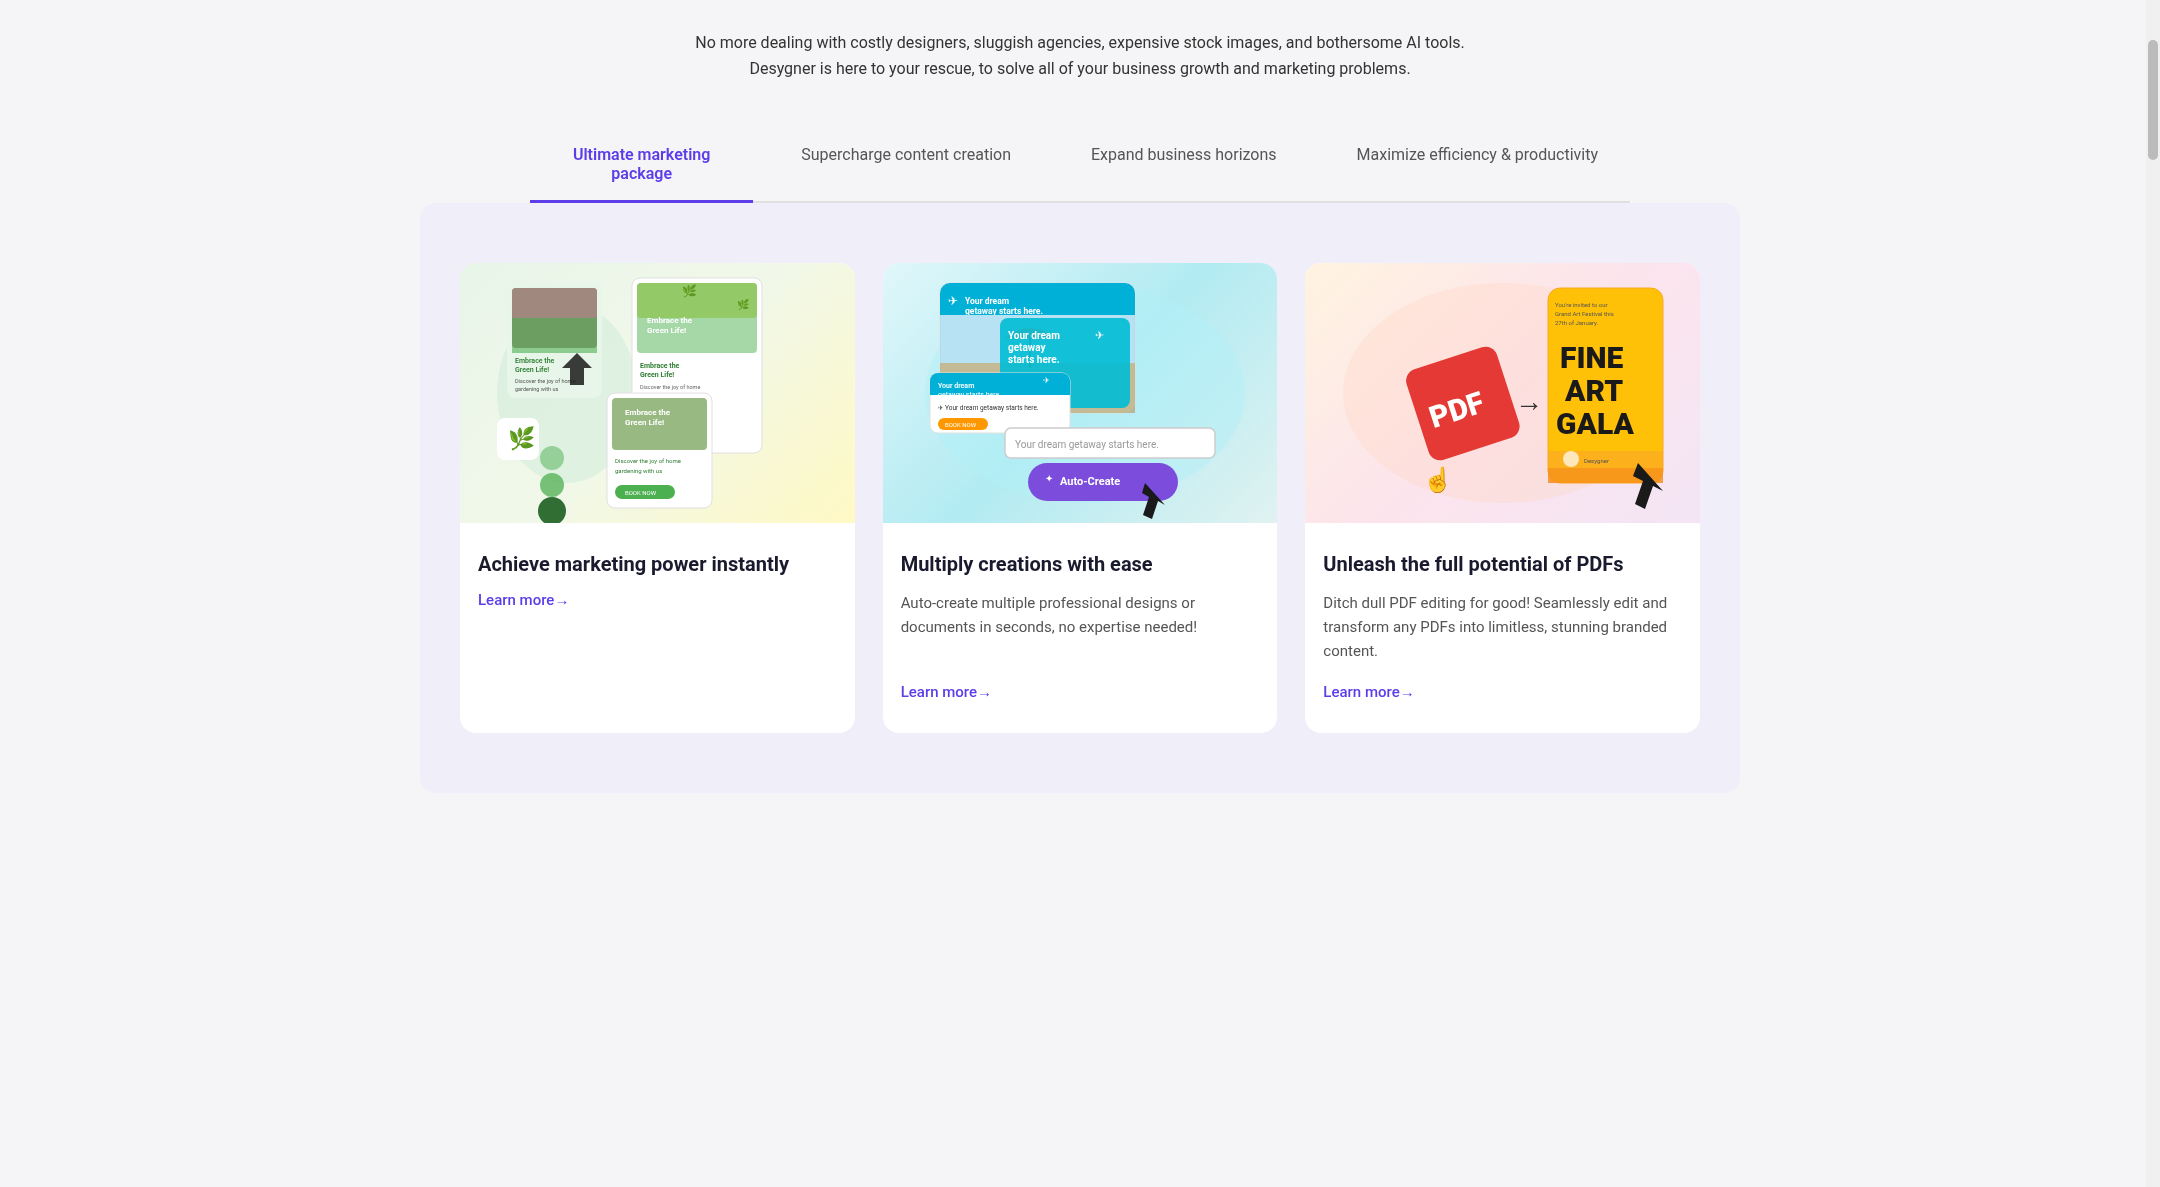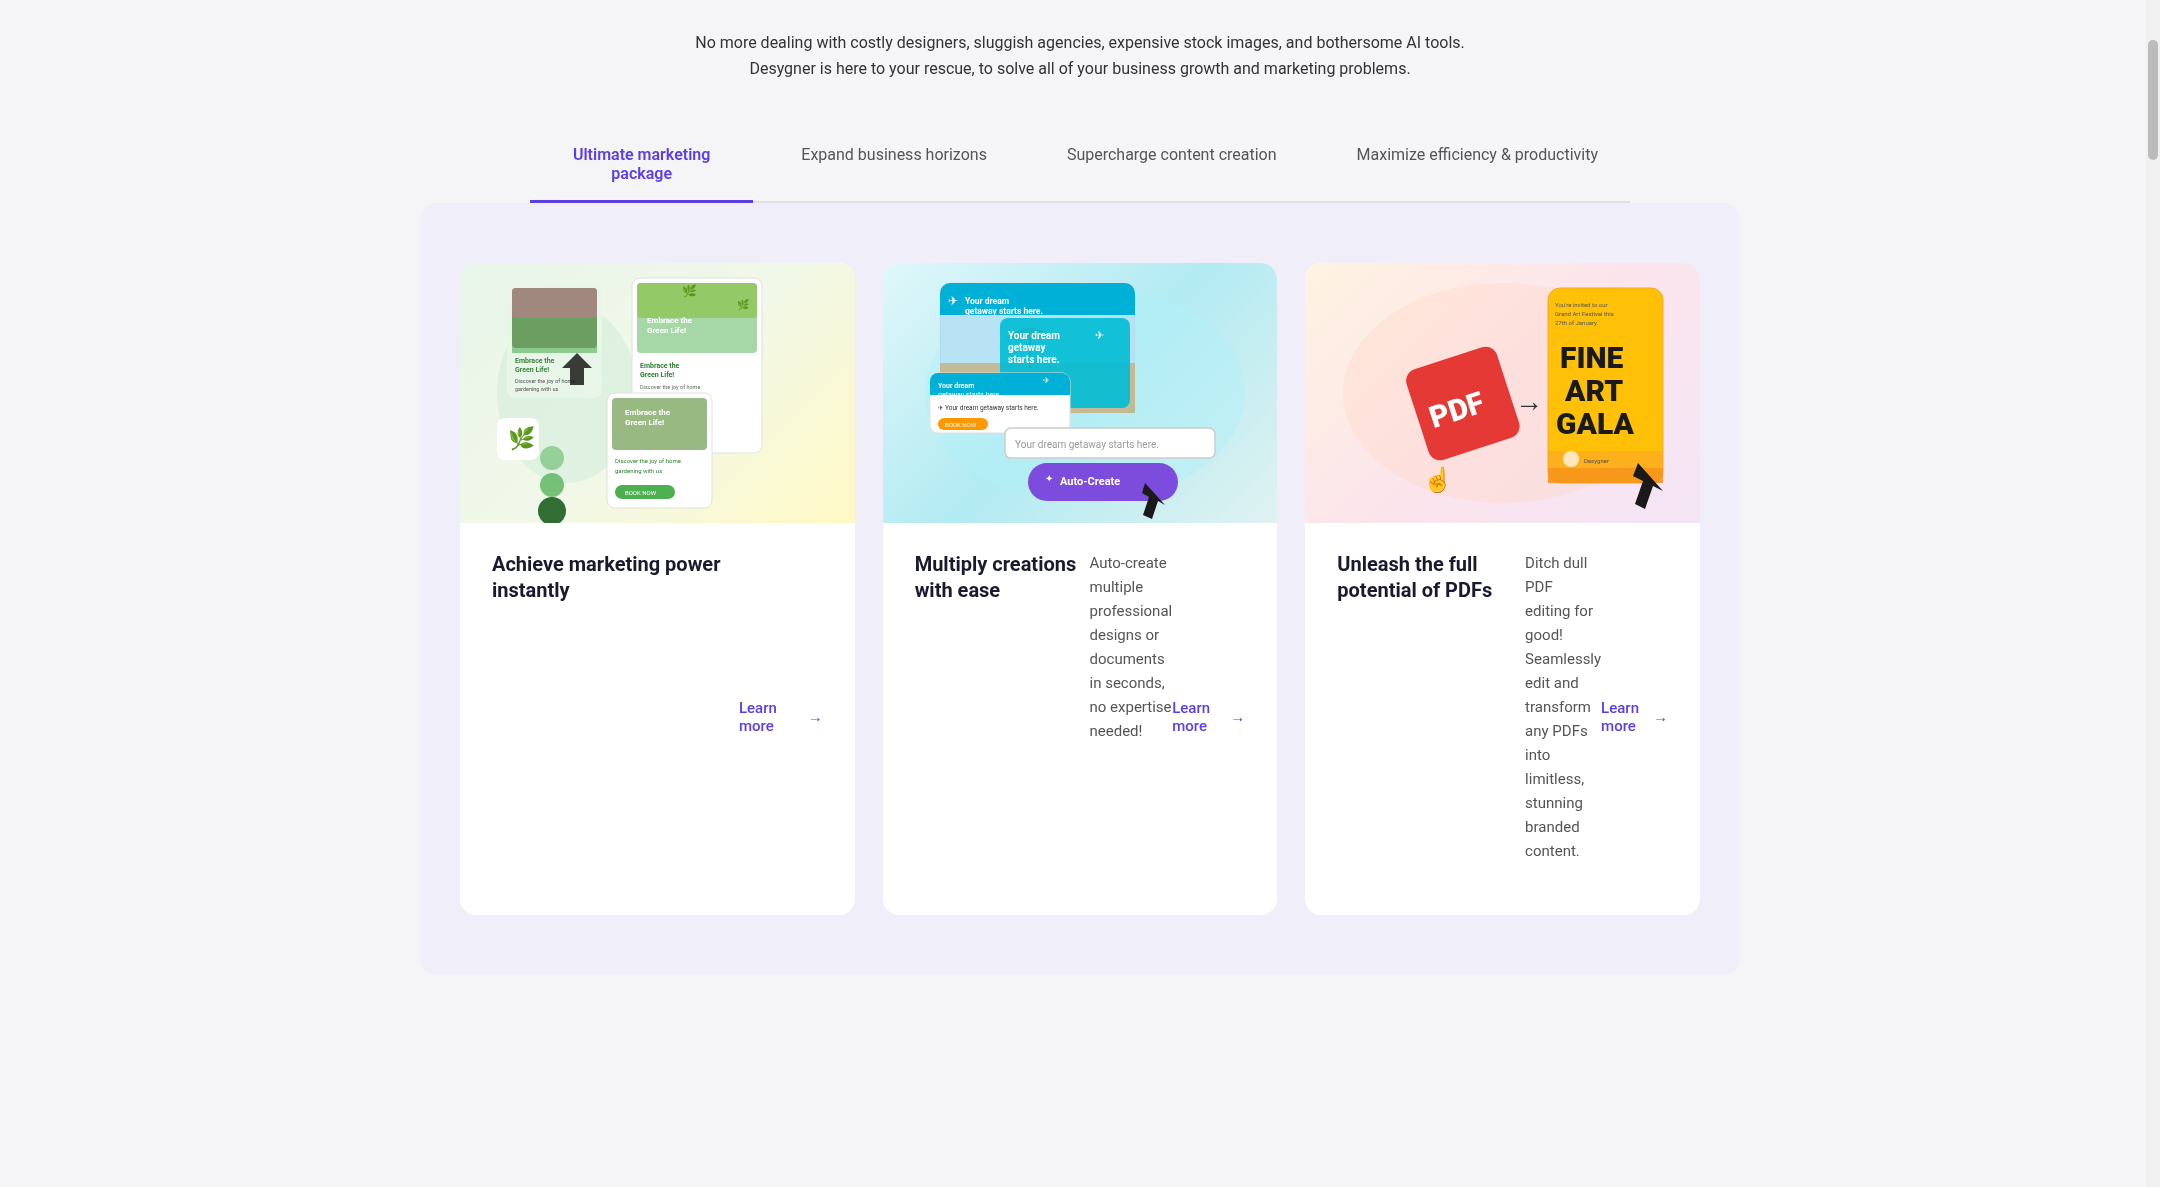--- a/index.html
+++ b/index.html
@@ -99,24 +99,24 @@
     .card-image-2 {
       background: linear-gradient(135deg, #e0f7fa 0%, #b2ebf2 50%, #e0f2f1 100%);
     }
 
     
     .card-image-3 {
       background: linear-gradient(135deg, #fff3e0 0%, #fce4ec 50%, #f3e5f5 100%);
     }
 
     .card-body {
-      padding: 28px 32px 32px;
+      padding: 28px 18px 32px;
       flex: 1;
       display: flex;
-      flex-direction: row;
+      flex-direction: column;
     }
 
     .card-title {
       font-size: 20px;
       font-weight: 700;
       color: #1a1a2e;
       margin-bottom: 14px;
       line-height: 1.3;
     }
 
@@ -128,21 +128,21 @@
       margin-bottom: 20px;
     }
 
     .learn-more {
       color: #5c3de8;
       font-size: 15px;
       font-weight: 500;
       cursor: pointer;
       display: inline-flex;
       align-items: center;
-      gap: 14px;
+      gap: 0;
       text-decoration: none;
     }
 
     .scrollbar {
       position: fixed;
       right: 0;
       top: 0;
       width: 14px;
       height: 100vh;
       background: #f0f0f0;
@@ -173,22 +173,22 @@
 
   <div class="top-text">
     <div>No more dealing with costly designers, sluggish agencies, expensive stock images, and bothersome AI tools.</div>
     <div>Desygner is here to your rescue, to solve all of your business growth and marketing problems.</div>
   </div>
 
   <div class="tabs-section">
     <div class="tab-item active">
       Ultimate marketing<br>package
     </div>
+    <div class="tab-item">Supercharge content creation</div>
     <div class="tab-item">Expand business horizons</div>
-    <div class="tab-item">Supercharge content creation</div>
     <div class="tab-item">Maximize efficiency &amp; productivity</div>
   </div>
 
   <div class="content-area">
     <div class="cards-grid">
 
       <div class="card">
         <div class="card-image card-image-1">
 
           <svg width="360" height="260" viewBox="0 0 360 260">

